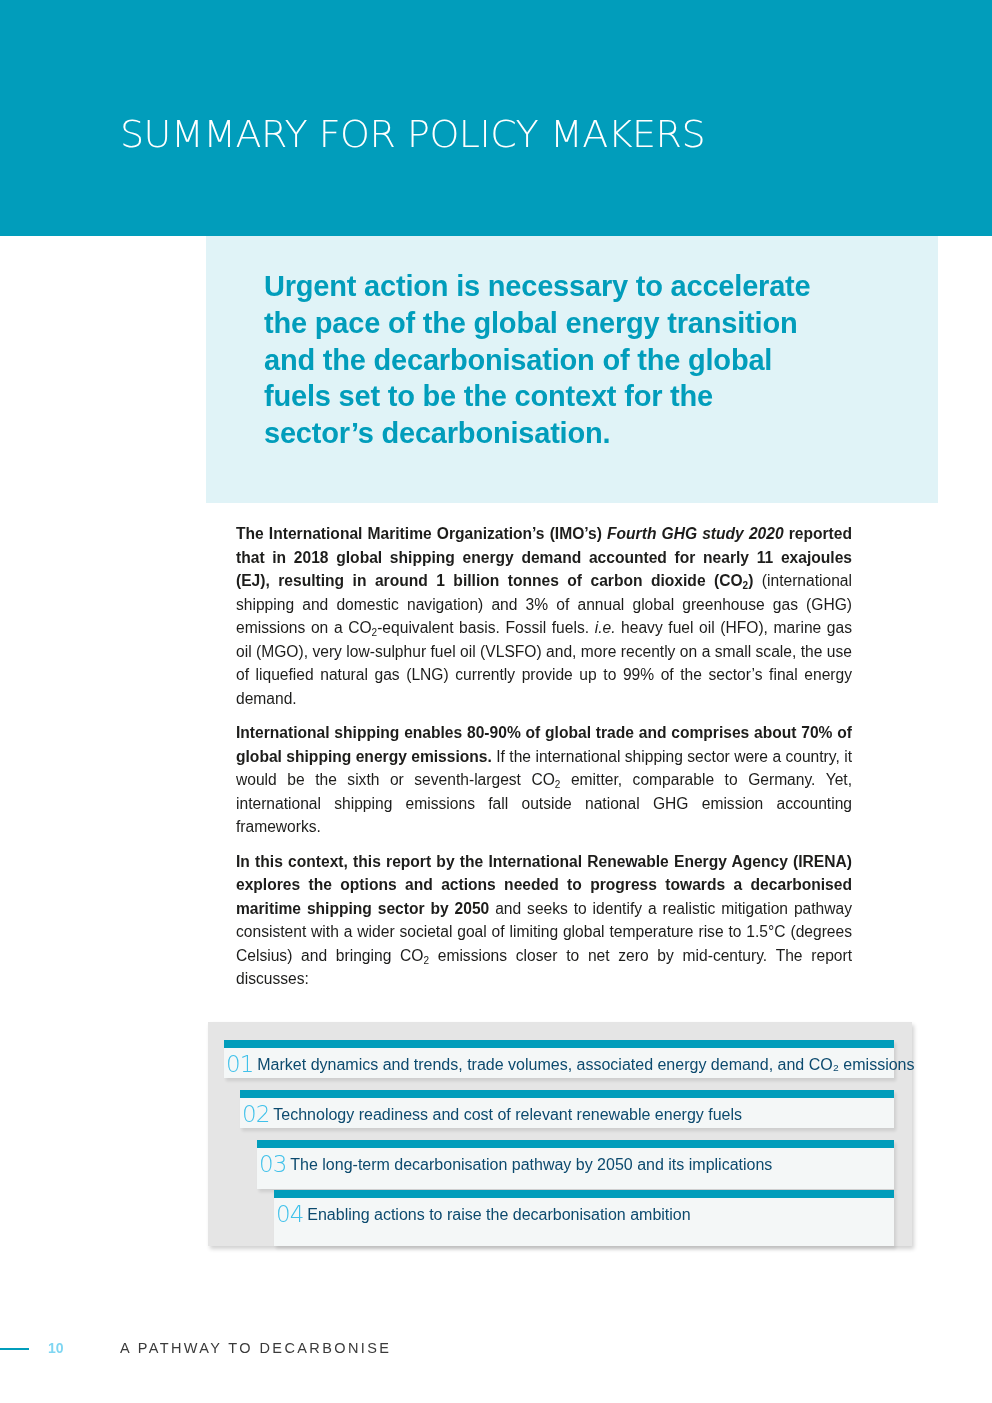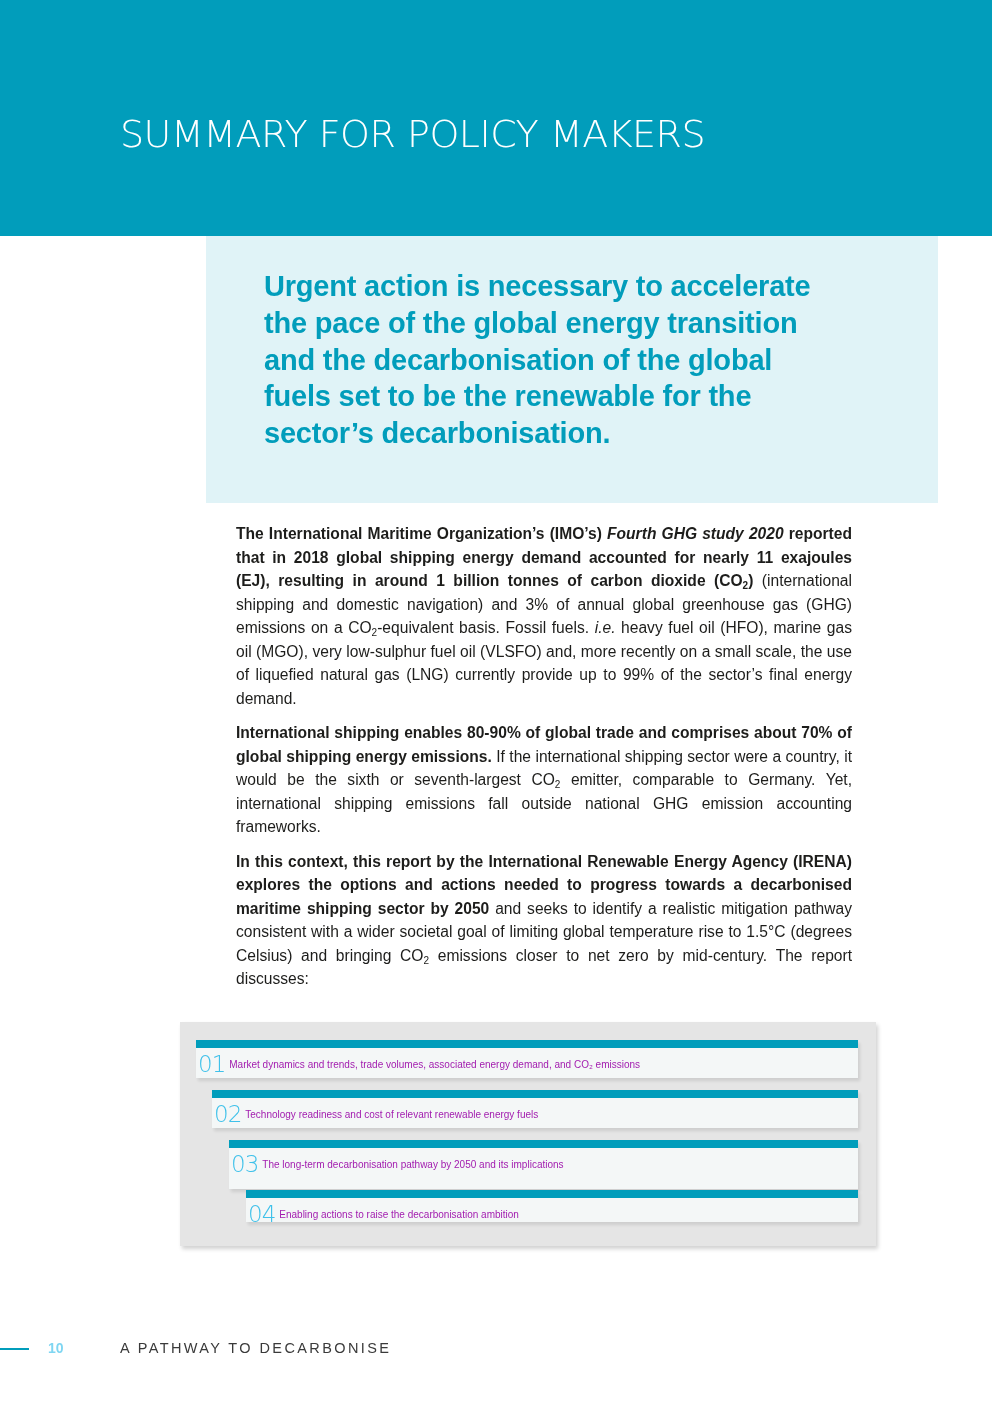--- a/index.html
+++ b/index.html
@@ -10,44 +10,44 @@
          font-weight:200; font-size:38px; color:#ffffff; letter-spacing:-0.5px; line-height:44px;
          -webkit-text-stroke:0px; font-stretch:condensed;text-align:right; }
   .callout { position:absolute; left:178px; top:236px; width:732px; height:267px; background:#e0f3f7;margin-left:28px; }
   .callout-text { position:absolute; left:58px; top:32px; width:640px; font-family:"Liberation Sans", sans-serif;
          font-weight:bold; font-size:29px; line-height:36.8px; color:#019dbb; letter-spacing:-0.2px; }
   .body { position:absolute; left:236px; top:522px; width:616px; font-size:15.6px; line-height:23.5px;
          text-align:justify; color:#1d1d1b; }
   .body p { margin:0 0 11px 0; }
   .body b { font-weight:bold; }
   sub { font-size:10px; line-height:0; vertical-align:-3px; }
-  .list-box { position:absolute; left:180px; top:1022px; width:696px; height:224px; background:#e5e5e5;
-         box-shadow:2px 3px 4px rgba(0,0,0,0.18); }
+  .list-box { position:absolute; left:208px; top:1022px; width:696px; height:224px; background:#e5e5e5;
+         box-shadow:2px 3px 4px rgba(0,0,0,0.18);padding-left:8px; }
   .item { position:absolute; right:18px; background:#f4f7f7; box-shadow:2px 3px 3px rgba(0,0,0,0.10); }
   .item .bar { position:absolute; left:0; top:0; right:0; height:8px; background:#019dbb; }
   .item .row { position:absolute; left:2px; top:12px; right:0; display:flex; align-items:flex-end; white-space:nowrap; }
   .item .num { font-family:"DejaVu Sans", sans-serif; font-weight:200; font-size:23px; color:#3fc1ea; line-height:24px; margin-right:4px; letter-spacing:-1px; }
-  .item .label { font-size:10px; color:#a21caf; line-height:22px; }
+  .item .label { font-size:16px; color:#0c4a6e; line-height:22px; }
   .footer-line { position:absolute; left:0; top:1348px; width:29px; height:2px; background:#019dbb; }
   .footer-page { position:absolute; left:48px; top:1340px; font-weight:bold; font-size:14px; color:#7fd6f2;text-align:right; }
   .footer-title { position:absolute; left:120px; top:1340px; font-size:14.5px; letter-spacing:2.4px; color:#3a3a3a; }
 </style>
 </head>
 <body>
 
 <div class="header-band">
   <div class="header-title">SUMMARY FOR POLICY MAKERS</div>
 </div>
 
 <div class="callout">
   <div class="callout-text">
     <div>Urgent action is necessary to accelerate</div>
     <div>the pace of the global energy transition</div>
     <div>and the decarbonisation of the global</div>
-    <div>fuels set to be the renewable for the</div>
+    <div>fuels set to be the context for the</div>
     <div>sector’s decarbonisation.</div>
   </div>
 </div>
 
 <div class="body">
   <p><b>The International Maritime Organization’s (IMO’s) </b><b><i>Fourth GHG study 2020</i></b><b> reported that in 2018 global shipping energy demand accounted for nearly 11 exajoules (EJ), resulting in around 1 billion tonnes of carbon dioxide (CO</b><b><sub>2</sub></b><b>)</b><span> (international shipping and domestic navigation) and 3% of annual global greenhouse gas (GHG) emissions on a CO</span><sub>2</sub><span>-equivalent basis. Fossil fuels. </span><i>i.e.</i><span> heavy fuel oil (HFO), marine gas oil (MGO), very low-sulphur fuel oil (VLSFO) and, more recently on a small scale, the use of liquefied natural gas (LNG) currently provide up to 99% of the sector’s final energy demand.</span></p>
   <p><b>International shipping enables 80-90% of global trade and comprises about 70% of global shipping energy emissions.</b><span> If the international shipping sector were a country, it would be the sixth or seventh-largest CO</span><sub>2</sub><span> emitter, comparable to Germany. Yet, international shipping emissions fall outside national GHG emission accounting frameworks.</span></p>
   <p><b>In this context, this report by the International Renewable Energy Agency (IRENA) explores the options and actions needed to progress towards a decarbonised maritime shipping sector by 2050</b><span> and seeks to identify a realistic mitigation pathway consistent with a wider societal goal of limiting global temperature rise to 1.5°C (degrees Celsius) and bringing CO</span><sub>2</sub><span> emissions closer to net zero by mid-century. The report discusses:</span></p>
 </div>
 
@@ -66,21 +66,21 @@
       <span class="label">Technology readiness and cost of relevant renewable energy fuels</span>
     </div>
   </div>
   <div class="item" style="left:49px; top:118px; height:49px;">
     <div class="bar"></div>
     <div class="row">
       <span class="num">03</span>
       <span class="label">The long-term decarbonisation pathway by 2050 and its implications</span>
     </div>
   </div>
-  <div class="item" style="left:66px; top:168px; height:32px;">
+  <div class="item" style="left:66px; top:168px; height:56px;">
     <div class="bar"></div>
     <div class="row">
       <span class="num">04</span>
       <span class="label">Enabling actions to raise the decarbonisation ambition</span>
     </div>
   </div>
 </div>
 
 <div class="footer-line"></div>
 <div class="footer-page">10</div>

